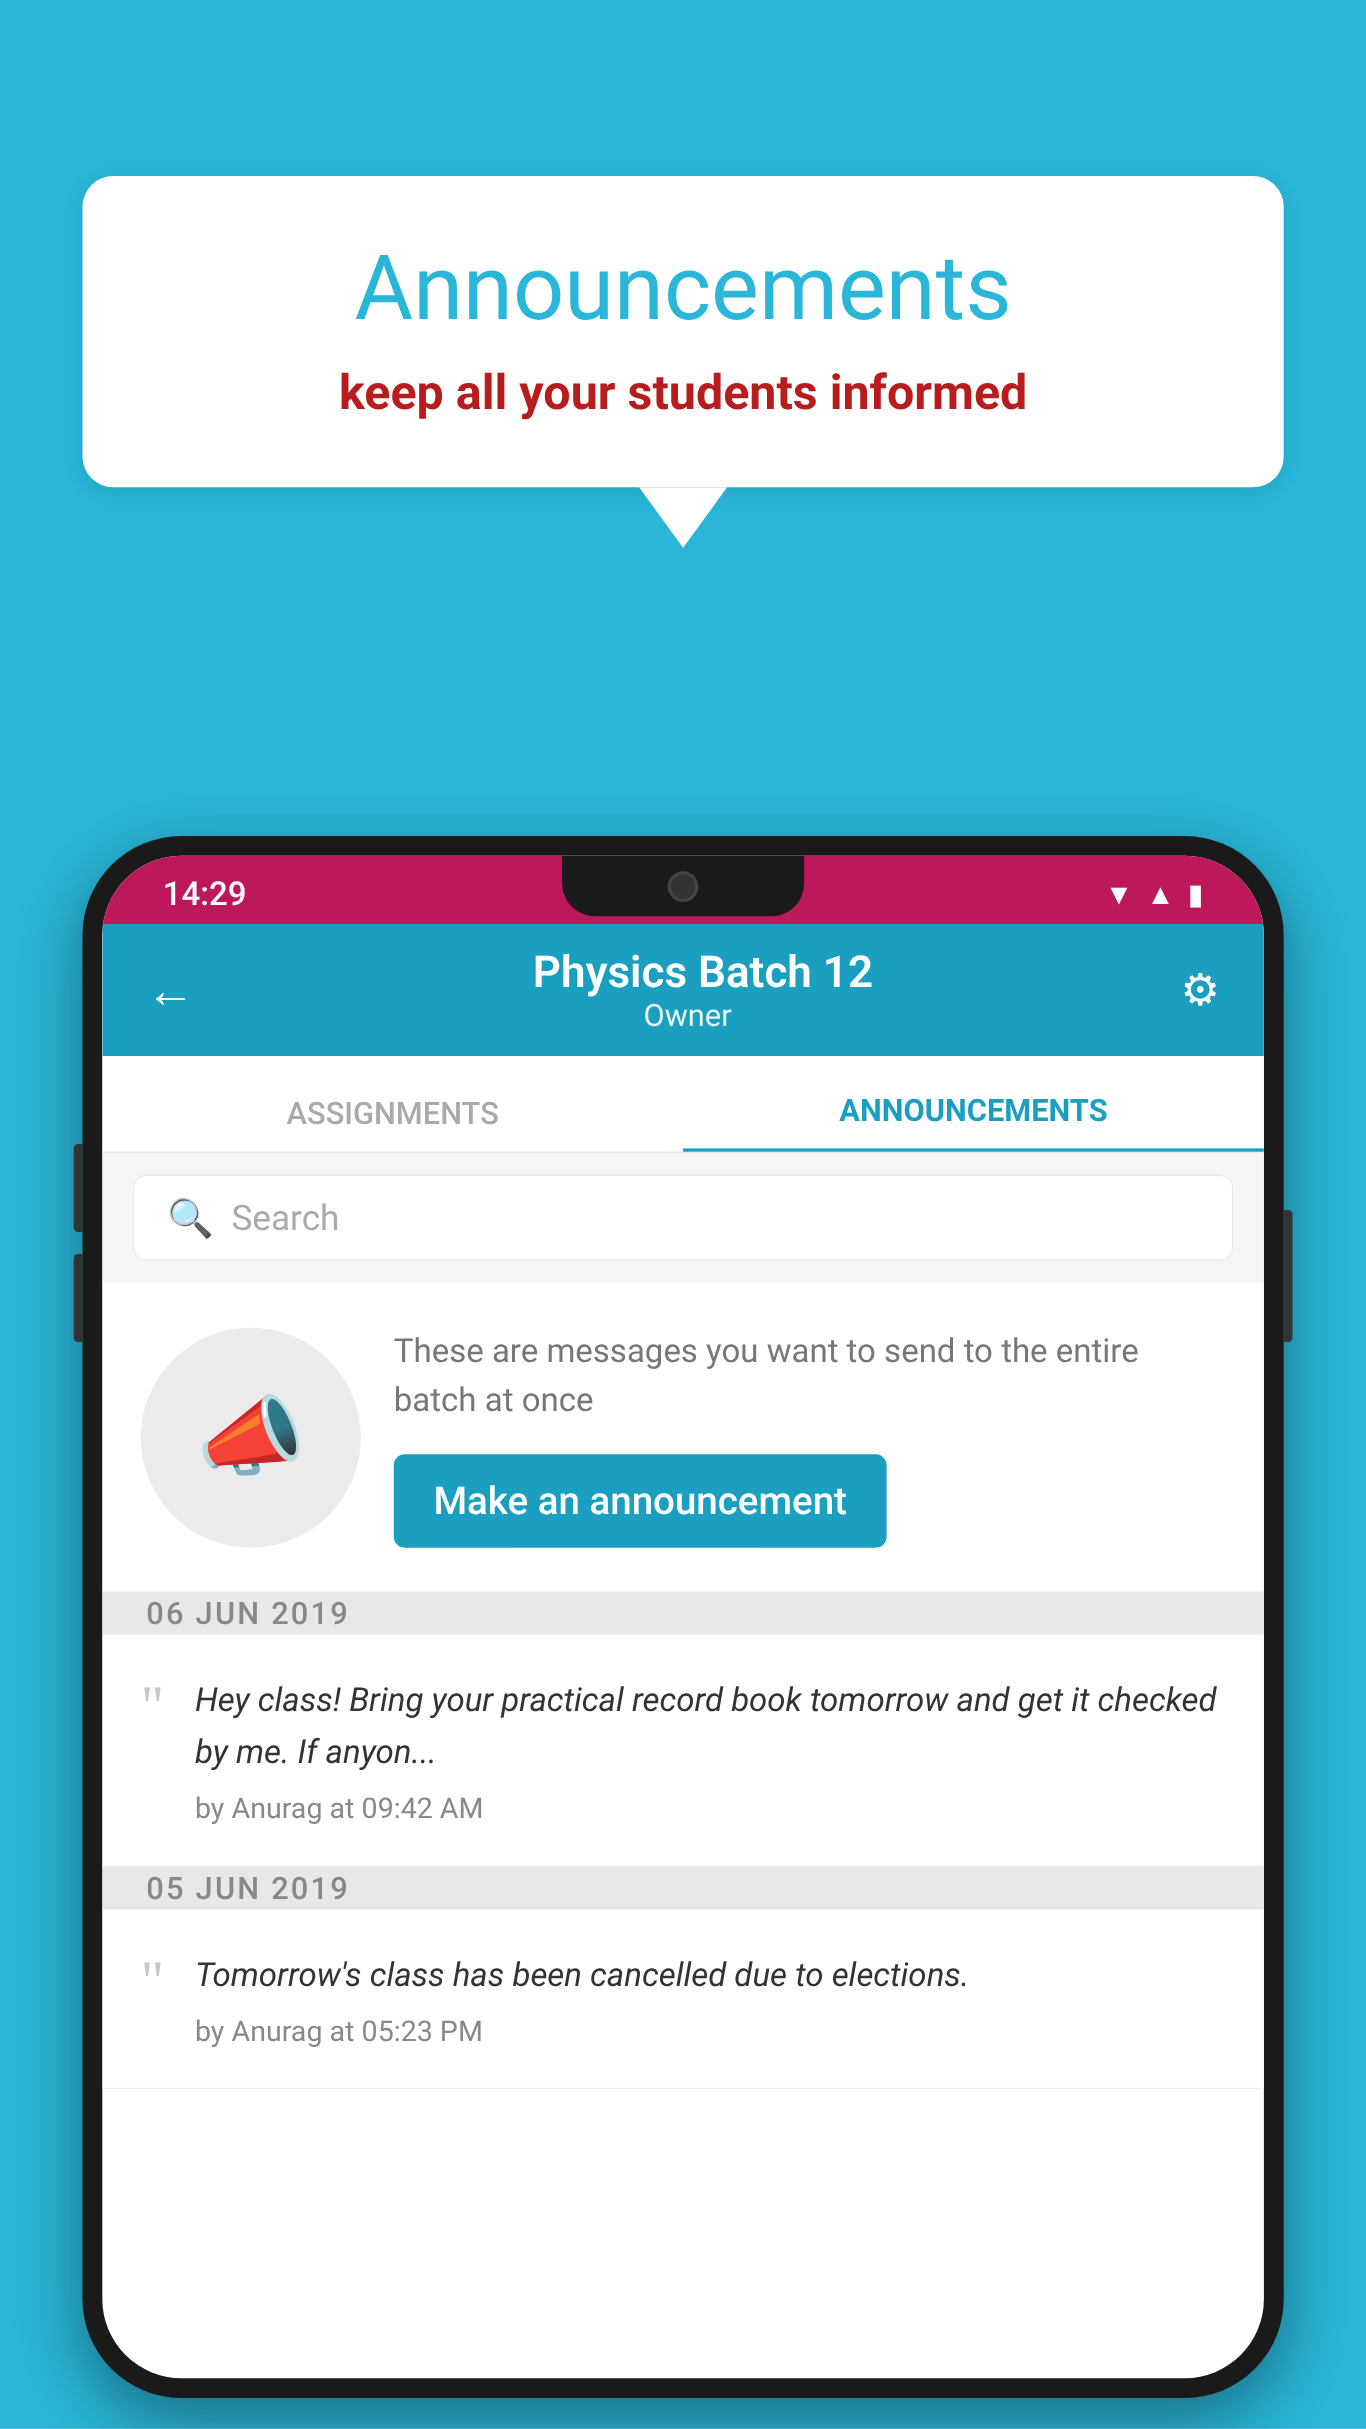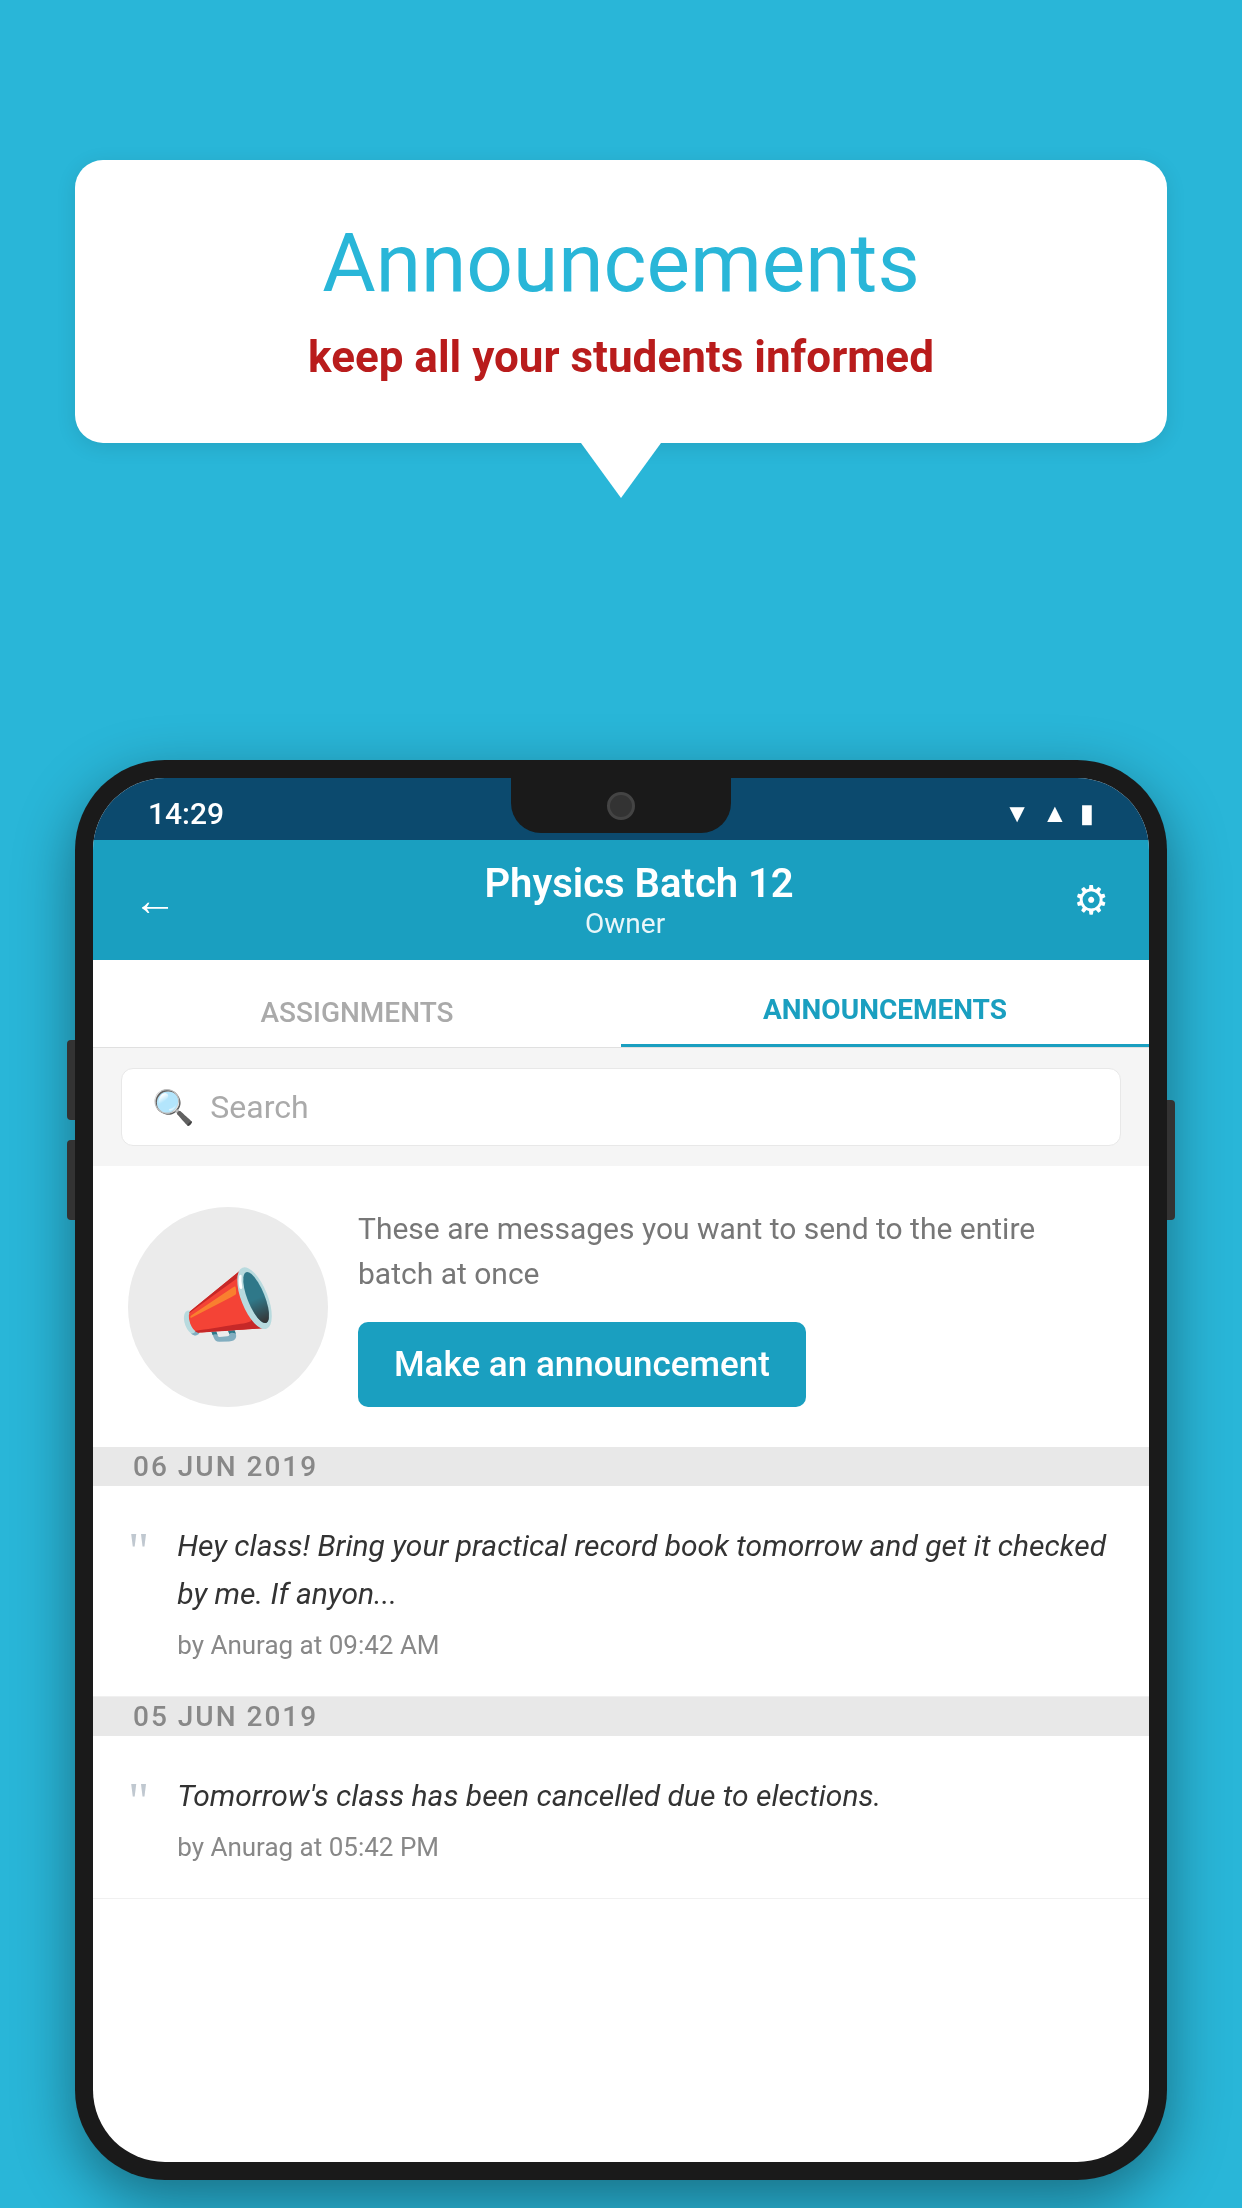--- a/index.html
+++ b/index.html
@@ -103,21 +103,21 @@
     .phone-camera {
       width: 28px;
       height: 28px;
       background: #333;
       border-radius: 50%;
       border: 3px solid #444;
     }
 
     
     .status-bar {
-      background: #0c4a6e;
+      background: #be185d;
       height: 62px;
       display: flex;
       align-items: center;
       justify-content: space-between;
       padding: 0 55px;
       padding-top: 8px;
     }
 
     .status-time {
       color: white;
@@ -436,20 +436,20 @@
             <div class="announcement-meta">by Anurag at 09:42 AM</div>
           </div>
         </div>
 
         <div class="date-divider">05  JUN  2019</div>
 
         <div class="announcement-item">
           <div class="quote-icon">"</div>
           <div class="announcement-content">
             <div class="announcement-text">Tomorrow's class has been cancelled due to elections.</div>
-            <div class="announcement-meta">by Anurag at 05:42 PM</div>
+            <div class="announcement-meta">by Anurag at 05:23 PM</div>
           </div>
         </div>
 
       </div>
     </div>
   </div>
 </div>
 
 </body></html>

